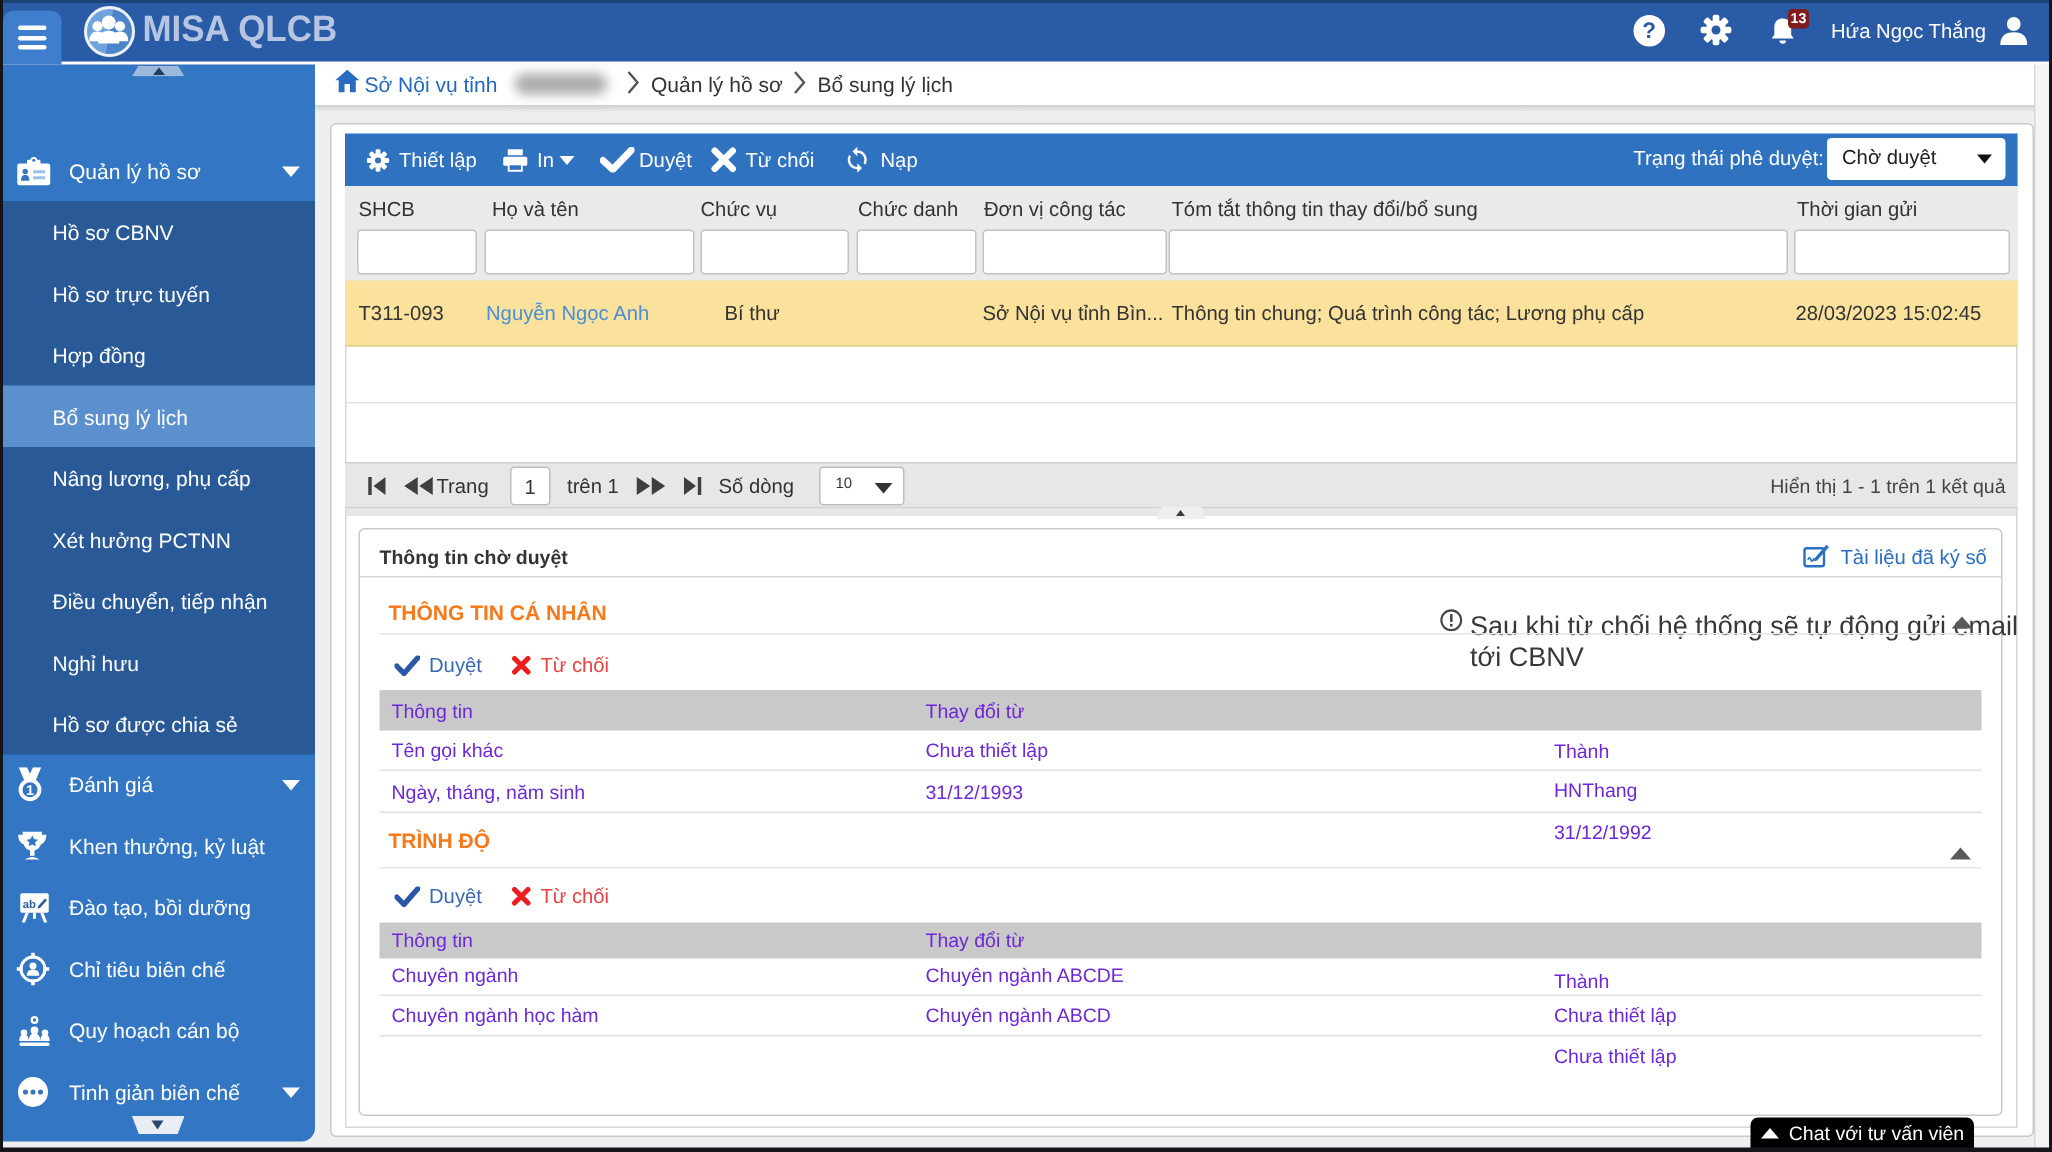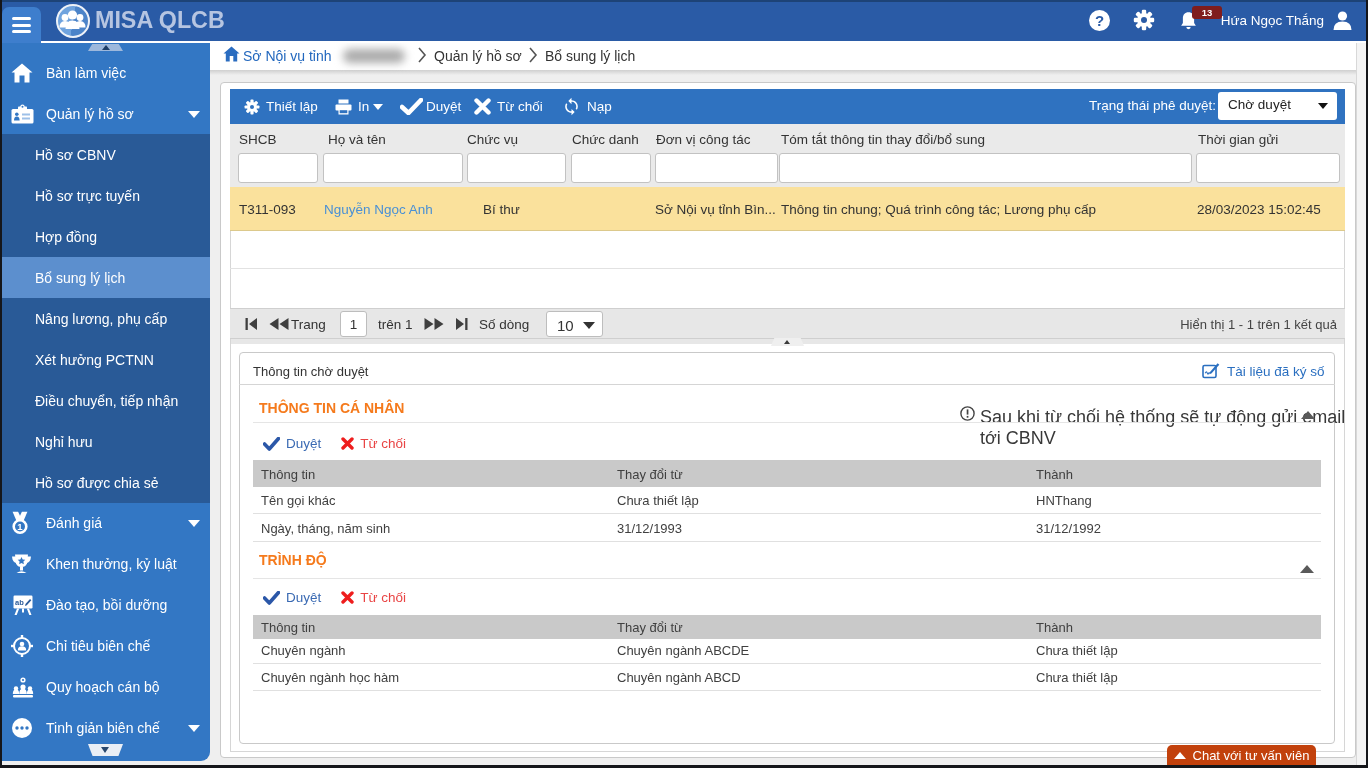--- a/index.html
+++ b/index.html
@@ -18,21 +18,21 @@
   
   #topbar { left:0; top:0; width:1368px; height:41px; background:#2a5ba6; z-index:40; }
   #hamtile { left:2px; top:7px; width:39px; height:36px; background:#3e7ecd; border-radius:7px 7px 0 0; z-index:45; }
   .hbar { position:absolute; left:10px; width:19px; height:3.2px; border-radius:2px; background:#fff; }
   #logocircle { z-index:45; left:56px; top:4px; width:34px; height:34px; border-radius:50%; overflow:hidden;
      background:linear-gradient(100deg,#6fa3de 50%,#4c84c9 50%); border:2.5px solid #eef2f8; }
   #logotext { z-index:45; left:95px; top:6px; font-size:24.5px; font-weight:700; color:#b6c5e1; letter-spacing:0px; transform:scaleX(0.95); transform-origin:0 0; }
   #tb-help { z-index:45; left:1089px; top:10px; width:21px; height:21px; background:#fff; border-radius:50%;
      color:#2a5ba6; font-size:15px; font-weight:700; text-align:center; line-height:21px; }
   #tb-name { z-index:45; right:44px; top:13px; font-size:13.5px; color:#fff; }
-  #tb-badge { left:1192px; top:6px; width:30px; height:13px; background:#7f1d1d; border-radius:3px;
+  #tb-badge { left:1192px; top:6px; width:14px; height:13px; background:#7f1d1d; border-radius:3px;
      color:#fff; font-size:9.5px; font-weight:700; text-align:center; line-height:13px; z-index:47; }
 
   
   #whiteline { left:0; top:41px; width:1368px; height:2px; background:#fff; z-index:30; }
   #sidebar { left:0; top:43px; width:210px; height:718px; background:#3377c4; border-radius:0 0 9px 0; z-index:35; }
   .mitem { position:absolute; left:0; width:210px; height:41px; color:#fff; font-size:14px; }
   .mitem .txt { position:absolute; left:46px; top:50%; transform:translateY(-50%); white-space:nowrap; }
   .mitem .ic { position:absolute; left:11px; top:50%; transform:translateY(-50%); }
   .caret { position:absolute; right:10px; top:50%; margin-top:-3px; width:0; height:0;
      border-left:6.5px solid transparent; border-right:6.5px solid transparent; border-top:7px solid #fff; }
@@ -81,35 +81,35 @@
   #pg-input { left:110px; top:2px; width:27px; height:26px; background:#fff; border:1px solid #bdbdbd; border-radius:3px; text-align:center; line-height:26px; font-size:13.5px; }
   #pg-dd { left:316px; top:2px; width:57px; height:26px; background:#fff; border:1px solid #bdbdbd; border-radius:3px; }
 
   #splitbar { left:231px; top:339px; width:1113px; height:5px; background:#e7e7e7; }
   #splitter { left:771px; top:338px; width:33px; height:8px; background:#efefef; clip-path:polygon(10% 0,90% 0,100% 100%,0 100%); }
   #splitter:after { content:""; position:absolute; left:50%; top:1.5px; margin-left:-3.5px; border-left:3.5px solid transparent; border-right:3.5px solid transparent; border-bottom:4.5px solid #3a3a3a; }
 
   
   #detail { left:239px; top:352px; width:1096px; height:392px; background:#fff; border:1px solid #c9c9c9; border-radius:4px; }
   #d-head { left:239px; top:352px; width:1096px; height:33px; border-bottom:1px solid #d5d5d5; }
-  .d-title { position:absolute; font-size:13px; font-weight:400; color:#333; }
+  .d-title { position:absolute; font-size:13px; font-weight:700; color:#333; }
   .sec-title { position:absolute; left:259px; font-size:14px; font-weight:700; color:#f57a1c; }
   .sec-line { position:absolute; left:253px; width:1068px; height:1px; background:#e5e5e5; }
   .dbtns { position:absolute; left:263px; display:flex; align-items:center; gap:20px; font-size:13.5px; }
   .dbtn { display:flex; align-items:center; gap:6px; }
   .dbtn.ok { color:#3a6ab3; }
   .dbtn.no { color:#e94444; }
   .ttbl-head { position:absolute; left:253px; width:1068px; height:24px; background:#c9c9c9; }
   .ttbl-row { position:absolute; left:253px; width:1068px; height:27px; border-bottom:1px solid #e0e0e0; }
-  .tc { position:absolute; top:50%; transform:translateY(-50%); font-size:13px; color:#404040; white-space:nowrap; }
-  .tc1 { left:8px; } .tc2 { left:364px; } .tc3 { left:783px; }
+  .tc { position:absolute; top:50%; transform:translateY(-50%); font-size:13px; color:#6d28d9; white-space:nowrap; }
+  .tc1 { left:8px; } .tc2 { left:364px; } .tc3 { left:783px;margin-top:27px; }
   .coll { position:absolute; width:0; height:0; border-left:7px solid transparent; border-right:7px solid transparent; border-bottom:8px solid #5a5a5a; }
 
   
-  #chatbtn { left:1167px; top:745px; width:149px; height:21px; background:#c2410c; border-radius:5px 5px 0 0; z-index:65;
+  #chatbtn { left:1167px; top:745px; width:149px; height:21px; background:#000000; border-radius:5px 5px 0 0; z-index:65;
       color:#fff; font-size:13px; display:flex; align-items:center; justify-content:center; gap:7px; position:absolute; }
   #chatbtn .tri { width:0; height:0; border-left:6.5px solid transparent; border-right:6.5px solid transparent; border-bottom:7.5px solid #fff; }
 </style>
 </head>
 <body>
 <div id="page">
   <div class="abs" id="topbar"></div>
   <div class="abs" id="whiteline"></div>
   <div class="abs" id="hamtile">
     <div class="hbar" style="top:10px"></div>
@@ -161,28 +161,20 @@
   <div class="abs" style="left:1331px;top:9px;z-index:45">
     <svg width="23" height="23" viewBox="0 0 23 23">
       <g fill="#fff">
         <circle cx="11.5" cy="7" r="4.6"></circle>
         <path d="M2.5 21 q0 -8.5 9 -8.5 q9 0 9 8.5 z"></path>
       </g>
     </svg>
   </div>
   <div class="abs" id="sidebar">
     <div id="sidetab-top" style="position:absolute"></div>
-    <div class="mitem" style="top:9px">
-      <span class="ic">
-          <svg width="22" height="21" viewBox="0 0 22 21">
-            <path fill="#fff" d="M11 1 L21.5 10 H18.5 V20 H13.5 V13 H8.5 V20 H3.5 V10 H0.5 Z"></path>
-          </svg>
-        </span>
-      <span class="txt">Bàn làm việc</span>
-    </div>
     <div class="mitem" style="top:50px">
       <span class="ic">
           <svg width="23" height="20" viewBox="0 0 23 20">
         <g fill="#fff">
           <rect x="0.5" y="5" width="22" height="14.5" rx="1.5"></rect>
           <rect x="7" y="2.5" width="9" height="4" rx="0.8"></rect>
           <circle cx="11.5" cy="2.8" r="2.2"></circle>
           <circle cx="11.5" cy="2.8" r="1" fill="#3377c4"></circle>
         </g>
         <g fill="#3377c4">
@@ -442,21 +434,21 @@
           <path d="M0.5 0.5 L9.5 6.5 L0.5 12.5 Z M10.5 0.5 L19.5 6.5 L10.5 12.5 Z" fill="#3f3f3f"></path>
         </svg>
       </div>
     <div class="pitem" style="left:225px">
         <svg width="14" height="13" viewBox="0 0 14 13">
           <path d="M1 0.5 L9 6.5 L1 12.5 Z M10.2 0.5 H12.5 V12.5 H10.2 Z" fill="#3f3f3f"></path>
         </svg>
       </div>
     <div class="pitem" style="left:249px">Số dòng</div>
     <div id="pg-dd" style="position:absolute">
-      <span style="position:absolute;left:10px;top:5px;font-size:15px">10</span>
+      <span style="position:absolute;left:10px;top:5px;font-size:10px">10</span>
       <span style="position:absolute;right:7px;top:10px;width:0;height:0;border-left:6.5px solid transparent;border-right:6.5px solid transparent;border-top:7px solid #333"></span>
     </div>
     <div class="pitem" style="right:8px;font-size:13px;color:#444">Hiển thị 1 - 1 trên 1 kết quả</div>
   </div>
   <div class="abs" id="splitbar"></div>
   <div class="abs" id="splitter"></div>
   <div class="abs" id="detail"></div>
   <div class="abs" id="d-head"></div>
   <div class="d-title" style="left:253px;top:364px">Thông tin chờ duyệt</div>
   <div class="abs" style="left:1202px;top:362px">

